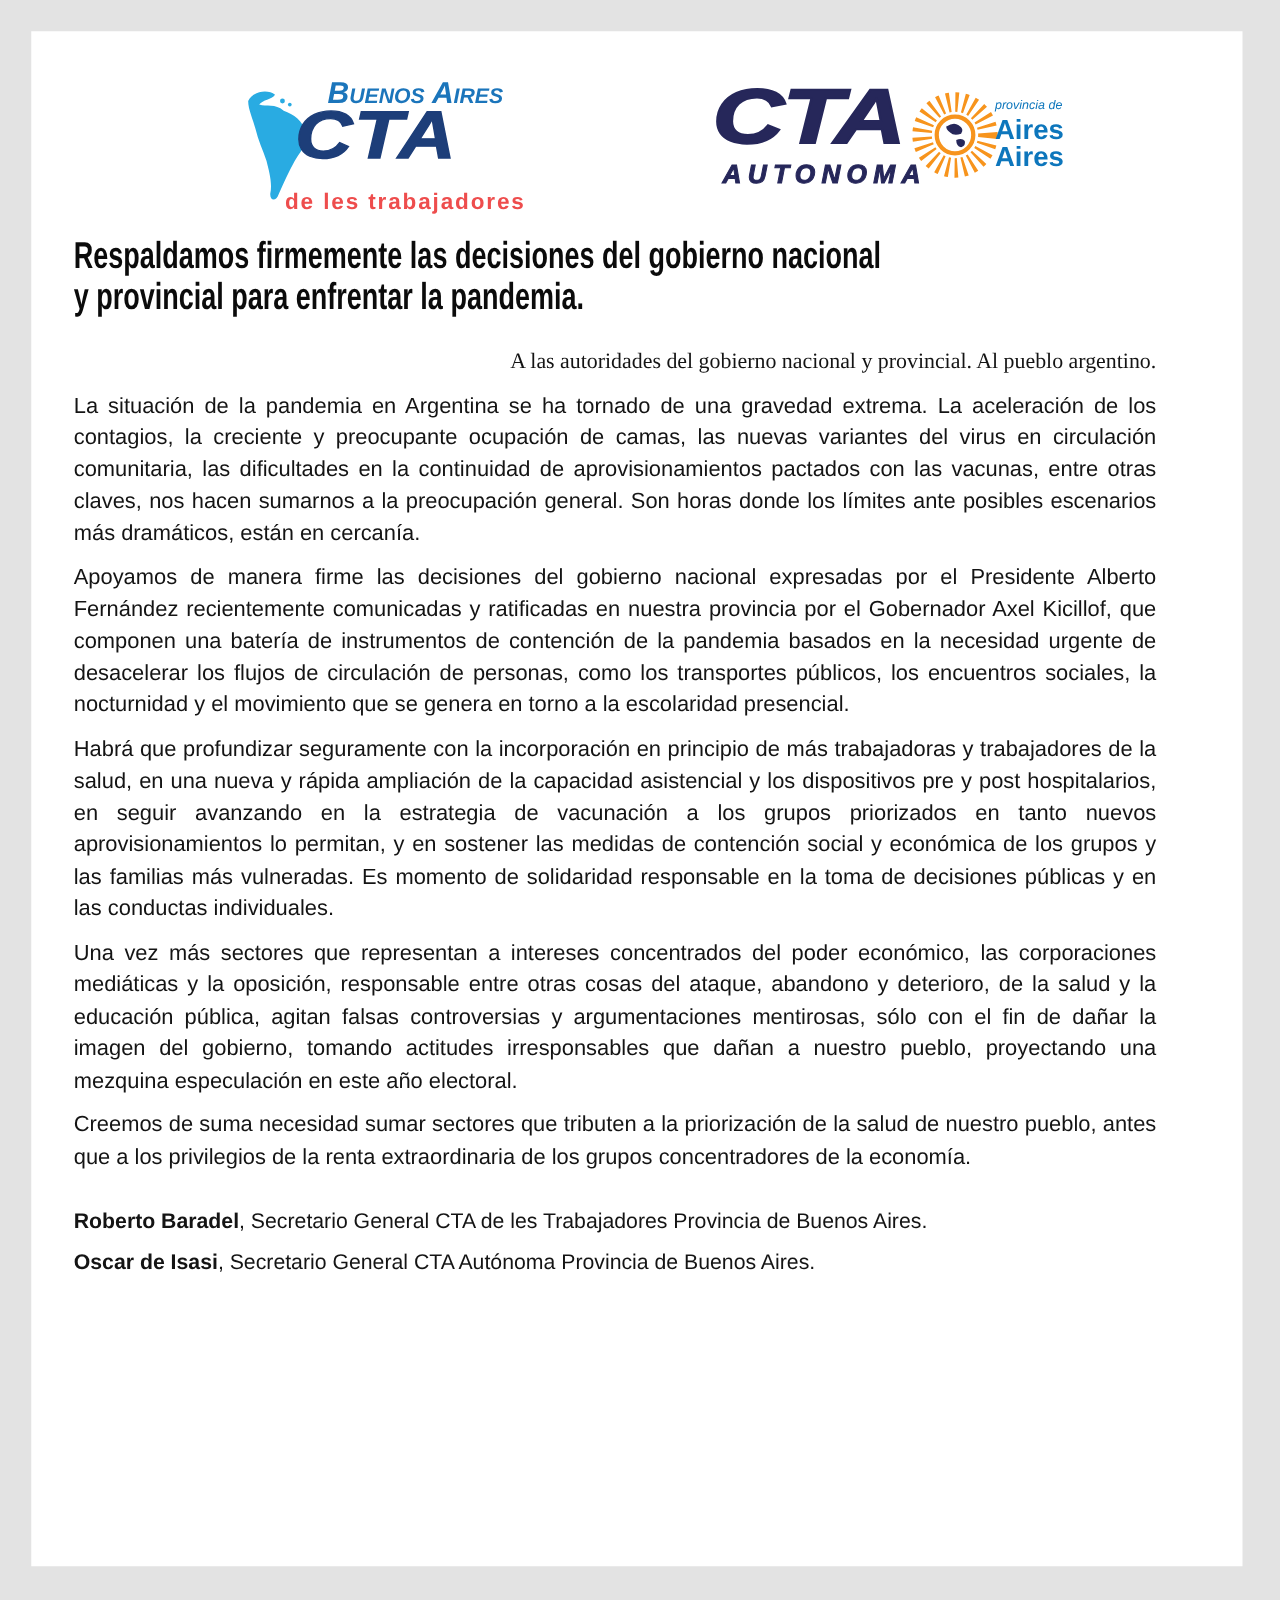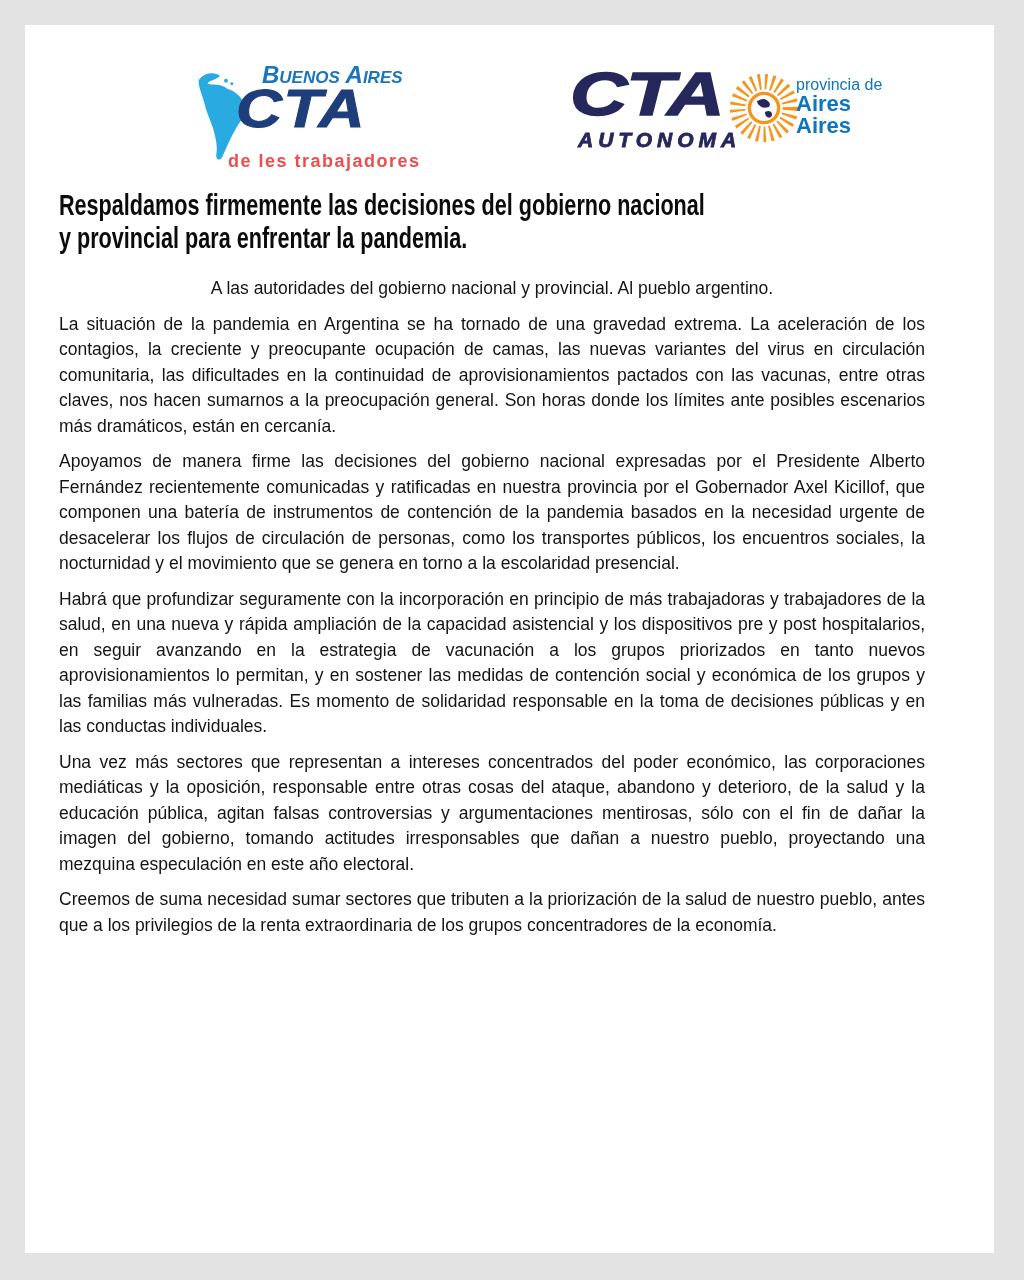--- a/index.html
+++ b/index.html
@@ -50,34 +50,34 @@
     -webkit-text-stroke:1.5px #26275a;
   }
   .logo-right .autonoma {
     position:absolute; left:8px; top:62px;
     font-style:italic; font-weight:bold; font-size:21px; line-height:1;
     color:#26275a; letter-spacing:5px; white-space:nowrap;
     -webkit-text-stroke:0.8px #26275a;
   }
   .sun-svg { position:absolute; left:155px; top:2px; width:78px; height:78px; z-index:2; }
   .prov { position:absolute; left:226px; top:10px; color:#0d76bc; z-index:3; }
-  .prov .prov-small { font-size:16px; line-height:16px; white-space:nowrap;text-align:center; }
+  .prov .prov-small { font-style:italic; font-size:10px; line-height:16px; white-space:nowrap; }
   .prov .prov-big   { font-weight:bold; font-size:22px; line-height:22px; white-space:nowrap; }
 
   
   .content { padding:0 69px 0 34px; }
   h1.title { margin:0 0 22px 0; font-size:30px; line-height:33px; color:#0b0b0b; font-weight:bold; }
   h1.title .tline { display:inline-block; transform:scaleX(0.72); transform-origin:0 50%; white-space:nowrap; }
   .para {
     margin:0 0 10px 0;
     font-size:17.5px; line-height:25.5px;
     text-align:justify;
     color:#141414;
   }
-  .para.salutation { text-align:center; }
+  .para.salutation { text-align:right;font-family:Liberation Serif, serif; }
   .signatures { margin-top:22px; }
   .sig { margin:0; font-size:17px; line-height:33px; color:#141414; }
   .sig strong { font-weight:bold; }
 </style>
 </head>
 <body>
 
 <div class="card">
 
   <header class="header">
@@ -119,15 +119,19 @@
       <span class="tline">y provincial para enfrentar la pandemia.</span>
     </h1>
 
     <p class="para salutation">A las autoridades del gobierno nacional y provincial. Al pueblo argentino.</p>
     <p class="para">La situación de la pandemia en Argentina se ha tornado de una gravedad extrema. La aceleración de los contagios, la creciente y preocupante ocupación de camas, las nuevas variantes del virus en circulación comunitaria, las dificultades en la continuidad de aprovisionamientos pactados con las vacunas, entre otras claves, nos hacen sumarnos a la preocupación general. Son horas donde los límites ante posibles escenarios más dramáticos, están en cercanía.</p>
     <p class="para">Apoyamos de manera firme las decisiones del gobierno nacional expresadas por el Presidente Alberto Fernández recientemente comunicadas y ratificadas en nuestra provincia por el Gobernador Axel Kicillof, que componen una batería de instrumentos de contención de la pandemia basados en la necesidad urgente de desacelerar los flujos de circulación de personas, como los transportes públicos, los encuentros sociales, la nocturnidad y el movimiento que se genera en torno a la escolaridad presencial.</p>
     <p class="para">Habrá que profundizar seguramente con la incorporación en principio de más trabajadoras y trabajadores de la salud, en una nueva y rápida ampliación de la capacidad asistencial y los dispositivos pre y post hospitalarios, en seguir avanzando en la estrategia de vacunación a los grupos priorizados en tanto nuevos aprovisionamientos lo permitan, y en sostener las medidas de contención social y económica de los grupos y las familias más vulneradas. Es momento de solidaridad responsable en la toma de decisiones públicas y en las conductas individuales.</p>
     <p class="para">Una vez más sectores que representan a intereses concentrados del poder económico, las corporaciones mediáticas y la oposición, responsable entre otras cosas del ataque, abandono y deterioro, de la salud y la educación pública, agitan falsas controversias y argumentaciones mentirosas, sólo con el fin de dañar la imagen del gobierno, tomando actitudes irresponsables que dañan a nuestro pueblo, proyectando una mezquina especulación en este año electoral.</p>
     <p class="para">Creemos de suma necesidad sumar sectores que tributen a la priorización de la salud de nuestro pueblo, antes que a los privilegios de la renta extraordinaria de los grupos concentradores de la economía.</p>
 
+    <div class="signatures">
+      <p class="sig"><strong>Roberto Baradel</strong><span>, Secretario General CTA de les Trabajadores Provincia de Buenos Aires.</span></p>
+      <p class="sig"><strong>Oscar de Isasi</strong><span>, Secretario General CTA Autónoma Provincia de Buenos Aires.</span></p>
+    </div>
 
   </main>
 </div>
 
 </body></html>

